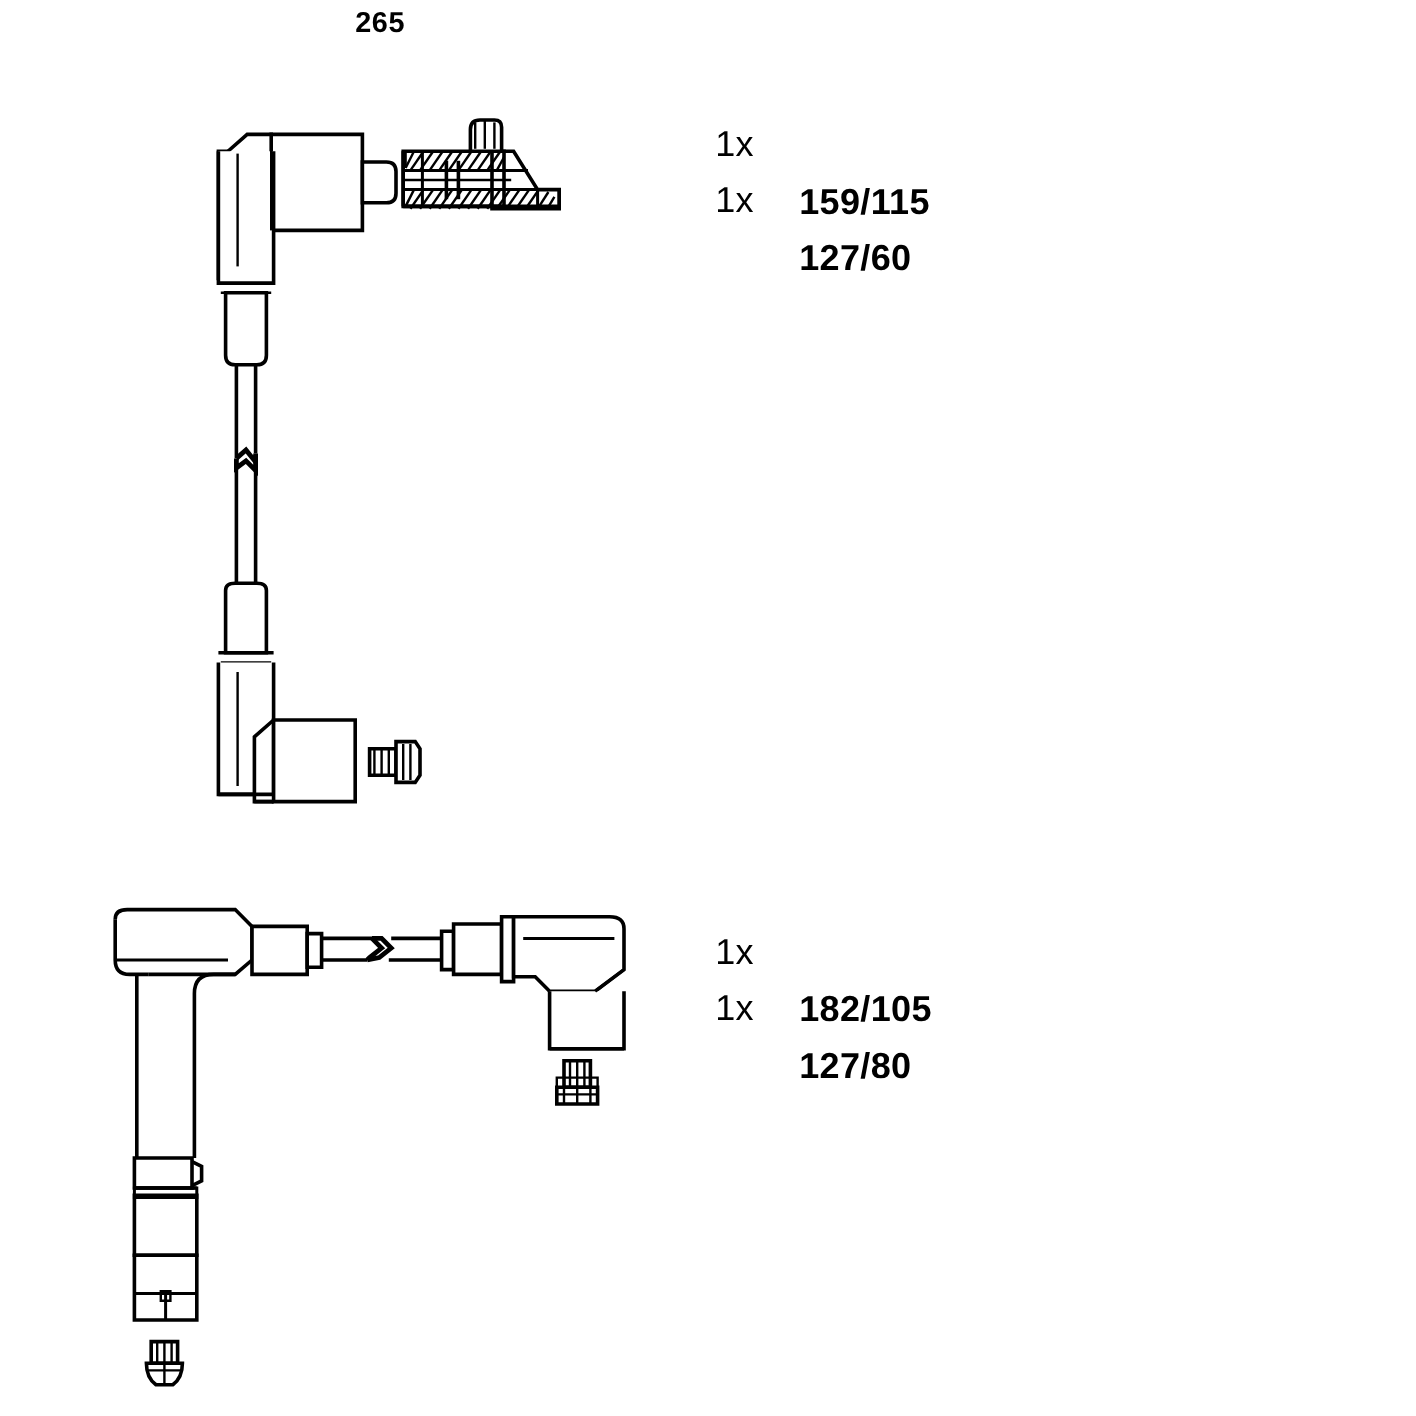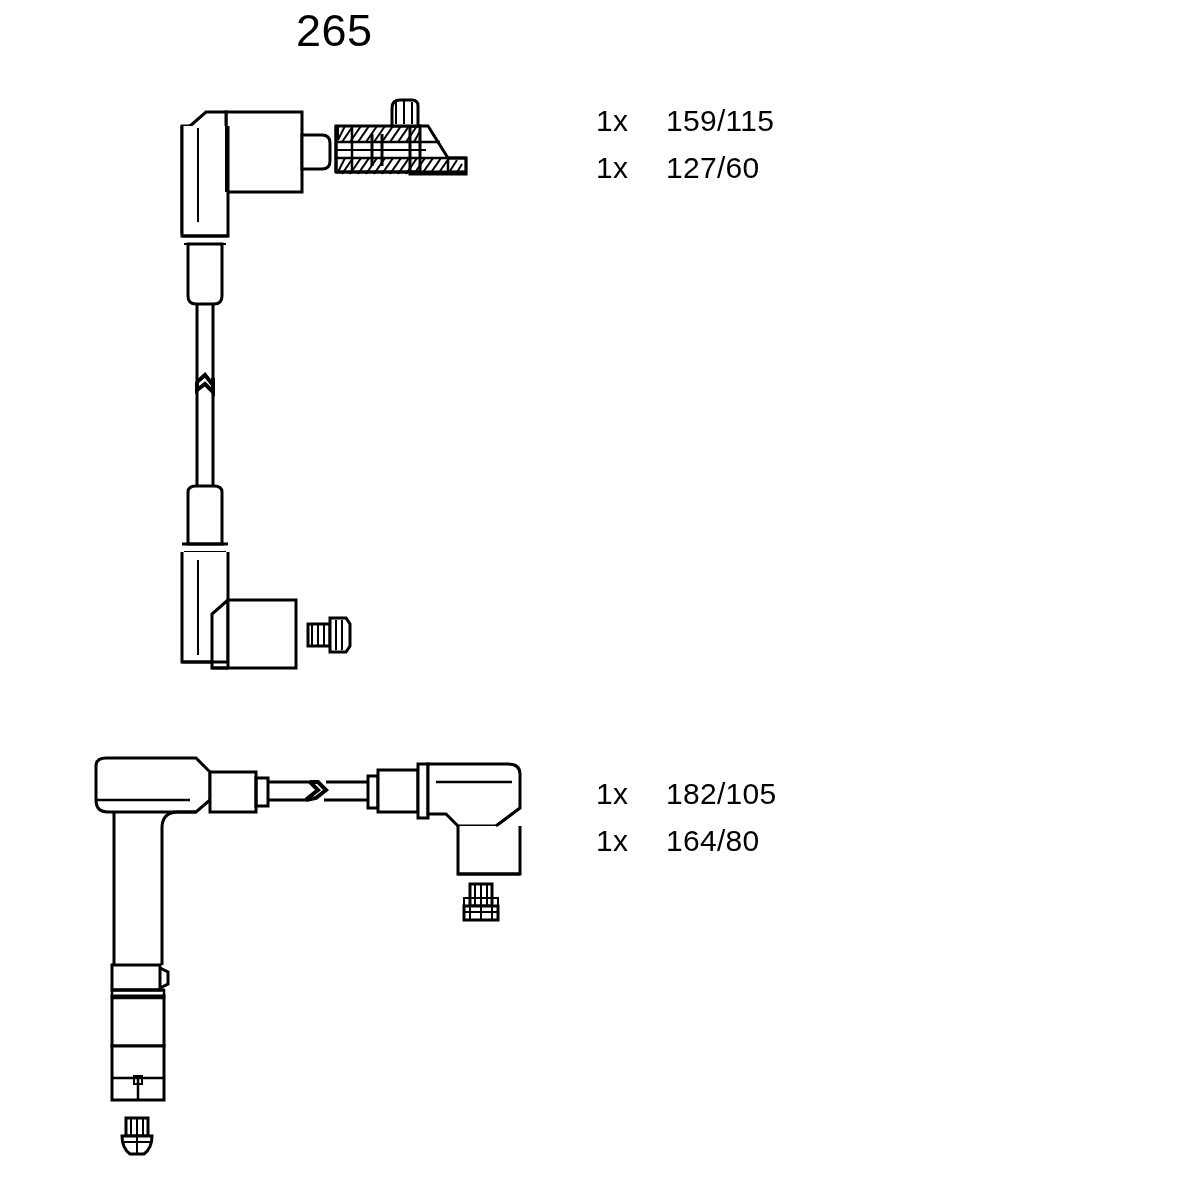--- a/index.html
+++ b/index.html
@@ -22,22 +22,22 @@
     position: absolute;
     left: 0;
     top: 0;
     width: 1180px;
     height: 1180px;
   }
   .page-title {
     position: absolute;
     left: 296px;
     top: 8px;
-    font-size: 45px;
-    font-weight: normal;
+    font-size: 24px;
+    font-weight: bold;
     letter-spacing: 0.5px;
     line-height: 1;
     white-space: nowrap;
   }
   .legend {
     position: absolute;
   }
   .legend-upper { left: 596px; top: 104px; }
   .legend-lower { left: 596px; top: 777px; }
   .legend-row {
@@ -47,22 +47,23 @@
     white-space: nowrap;
   }
   .legend-qty {
     width: 70px;
     font-size: 30px;
     font-weight: normal;
     letter-spacing: 0.3px;
   }
   .legend-code {
     font-size: 30px;
-    font-weight: normal;
+    font-weight: bold;
     letter-spacing: 0.3px;
+    margin-top: 48px;
   }
 </style>
 </head>
 <body>
 
 <div id="page">
 
   <div class="page-title">265</div>
 
   <svg id="diagram-svg" viewBox="0 0 1180 1180">
@@ -297,17 +298,17 @@
     </div>
   </div>
 
   <div class="legend legend-lower">
     <div class="legend-row">
       <span class="legend-qty">1x</span>
       <span class="legend-code">182/105</span>
     </div>
     <div class="legend-row">
       <span class="legend-qty">1x</span>
-      <span class="legend-code">164/80</span>
+      <span class="legend-code">127/80</span>
     </div>
   </div>
 
 </div>
 
 </body></html>

